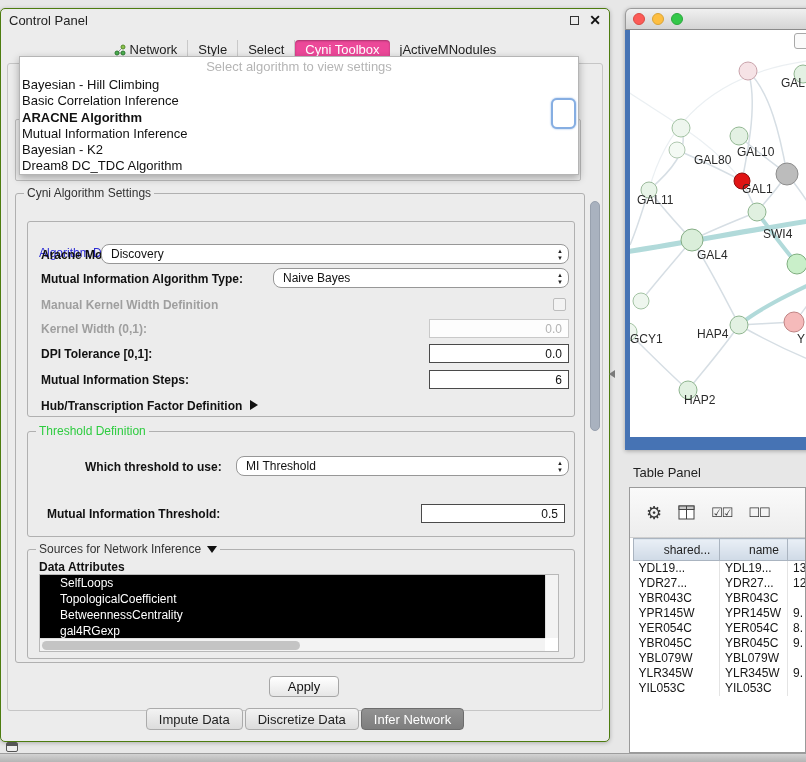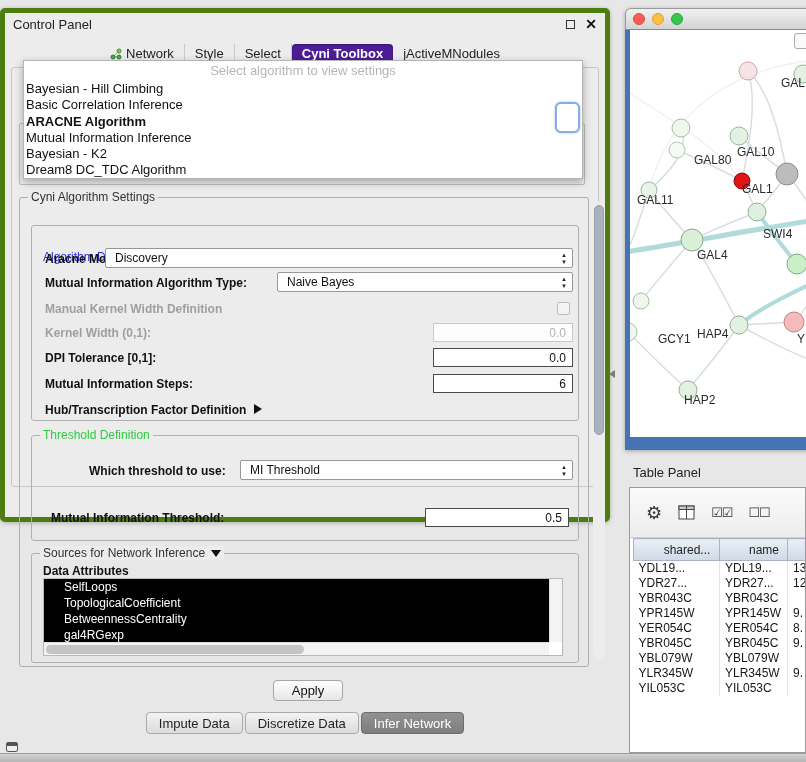--- a/index.html
+++ b/index.html
@@ -1,35 +1,35 @@
 <!DOCTYPE html>
 <html><head>
 <meta charset="utf-8">
 <style>
   * { margin:0; padding:0; box-sizing:border-box; }
   html,body { width:806px; height:762px; }
   body { font-family:"Liberation Sans", sans-serif; background:#e7e7e7; position:relative; overflow:hidden; }
   #stage { position:absolute; inset:0; width:806px; height:762px; background:#e7e7e7; overflow:hidden; }
 
   
-  .cp { position:absolute; left:0; top:8px; width:610px; height:514px; background:#ececec;
-        border:5px solid #4d7c0f; border-radius:5px; box-shadow:0 1px 4px rgba(0,0,0,.25); }
+  .cp { position:absolute; left:0; top:8px; width:610px; height:734px; background:#ececec;
+        border:1px solid #4d7c0f; border-radius:5px; box-shadow:0 1px 4px rgba(0,0,0,.25); }
   .cp-titlebar { position:absolute; left:0; top:0; right:0; height:22px; display:flex; align-items:center; padding:0 8px; }
   .cp-title { font-size:13px; color:#222; }
   .cp-title-icons { margin-left:auto; display:flex; align-items:center; gap:10px; }
   .float-icon { width:9px; height:9px; border:1.5px solid #333; display:inline-block; }
   .close-x { font-size:14px; font-weight:bold; color:#111; line-height:1; }
 
   .cp-inner { position:absolute; left:6px; top:54px; right:6px; bottom:30px; border:1px solid #c6c6c6; border-radius:3px; background:#ececec; }
 
   
   .cp-tabs { position:absolute; left:0; right:0; top:30px; height:21px; display:flex; justify-content:center; align-items:center; }
   .tab { padding:2px 10px; font-size:13px; color:#222; border-right:1px solid #c9c9c9; display:flex; align-items:center; gap:4px; white-space:nowrap; }
   .tab:last-child { border-right:none; }
-  .tab.selected { background:#4c1d95; color:#fff; border-radius:4px; border-right:none; box-shadow:inset 0 1px 2px rgba(0,0,0,.3);font-weight:bold; }
+  .tab.selected { background:#ec4899; color:#fff; border-radius:4px; border-right:none; box-shadow:inset 0 1px 2px rgba(0,0,0,.3); }
 
   
   .popup { position:absolute; left:18px; top:47px; width:560px; height:119px; background:#fff;
            border:1px solid #b5b5b5; box-shadow:0 3px 8px rgba(0,0,0,.3); z-index:60; }
   .popup-placeholder { height:20px; line-height:20px; text-align:center; color:#b5b5b5; font-size:13px; }
   .popup-item { height:16.3px; line-height:16.3px; padding-left:2px; font-size:13px; color:#111; }
   .popup-item.selected { font-weight:bold; }
   .focus-ring { position:absolute; left:531px; top:41px; width:25px; height:31px; border:2px solid #86aee2;
                 border-radius:6px; box-shadow:0 0 2px #86aee2; background:#fff; }
 
@@ -37,21 +37,21 @@
 
   
   .group { position:absolute; border:1px solid #b0b0b0; border-radius:3px; }
   .legend { position:absolute; top:-8px; left:8px; background:#ececec; padding:0 3px; font-size:12px; color:#333; white-space:nowrap; }
   .legend.blue { color:#2b2bd4;margin-top:32px; }
   .legend.green { color:#2ecc40; }
 
   .lbl { position:absolute; font-size:12px; font-weight:bold; color:#111; white-space:nowrap; }
   .lbl.disabled { color:#9f9f9f; }
 
-  .combo { position:absolute; height:20px; background:#fff; border:1px solid #979797; border-radius:2px;
+  .combo { position:absolute; height:20px; background:#fff; border:1px solid #979797; border-radius:8px;
            font-size:12px; display:flex; align-items:center; padding:0 20px 0 9px; color:#111; }
   .carets { position:absolute; right:5px; top:3px; display:flex; flex-direction:column; align-items:center; gap:1px; }
   .carets i { font-style:normal; font-size:6px; line-height:6px; color:#222; }
 
   .field { position:absolute; height:19px; background:#fff; border:1px solid #4a4a4a; font-size:12px;
            display:flex; align-items:center; justify-content:flex-end; padding:0 6px; color:#111; }
   .field.disabled { border-color:#c9c9c9; color:#b3b3b3; background:#fdfdfd; }
 
   .checkbox { position:absolute; width:13px; height:13px; border:1px solid #bdbdbd; background:#f3f3f3; border-radius:2px; }
 
@@ -317,21 +317,21 @@
           </g>
         </svg>
 
         <span class="net-label" style="left:151px; top:46px;">GAL</span>
         <span class="net-label" style="left:64px;  top:123px;">GAL80</span>
         <span class="net-label" style="left:107px; top:115px;">GAL10</span>
         <span class="net-label" style="left:7px;   top:163px;">GAL11</span>
         <span class="net-label" style="left:112px; top:152px;">GAL1</span>
         <span class="net-label" style="left:133px; top:197px;">SWI4</span>
         <span class="net-label" style="left:67px;  top:218px;">GAL4</span>
-        <span class="net-label" style="left:0px;   top:302px;margin-left:28px;">GCY1</span>
+        <span class="net-label" style="left:0px;   top:302px;">GCY1</span>
         <span class="net-label" style="left:67px;  top:297px;">HAP4</span>
         <span class="net-label" style="left:54px;  top:363px;">HAP2</span>
         <span class="net-label" style="left:167px; top:302px;">Y</span>
         <span class="corner-box"></span>
       </div>
     </div>
   </div>
 
   <span class="tp-title">Table Panel</span>
   <div class="tpanel">

